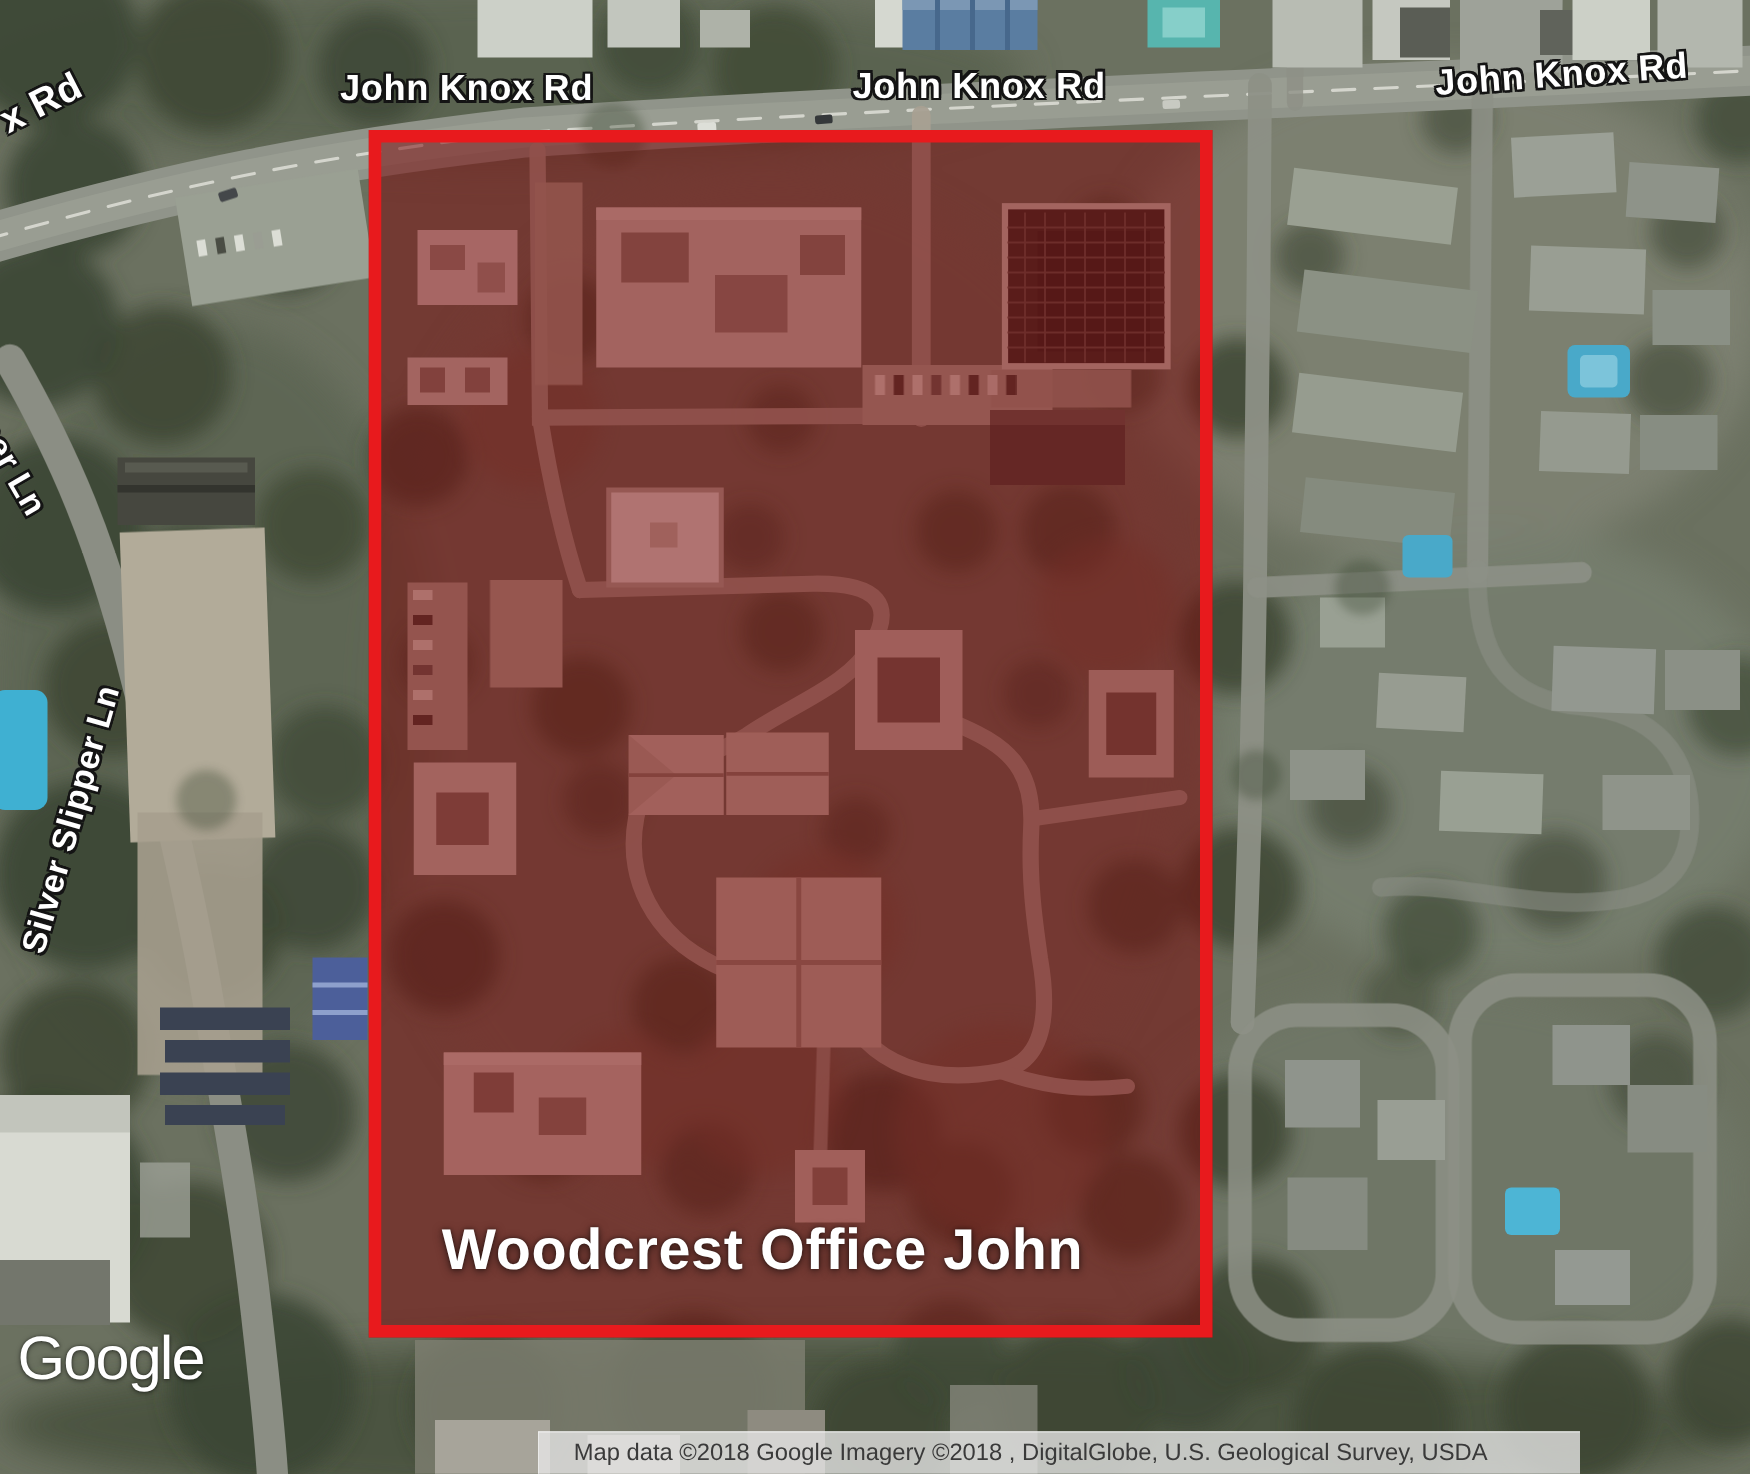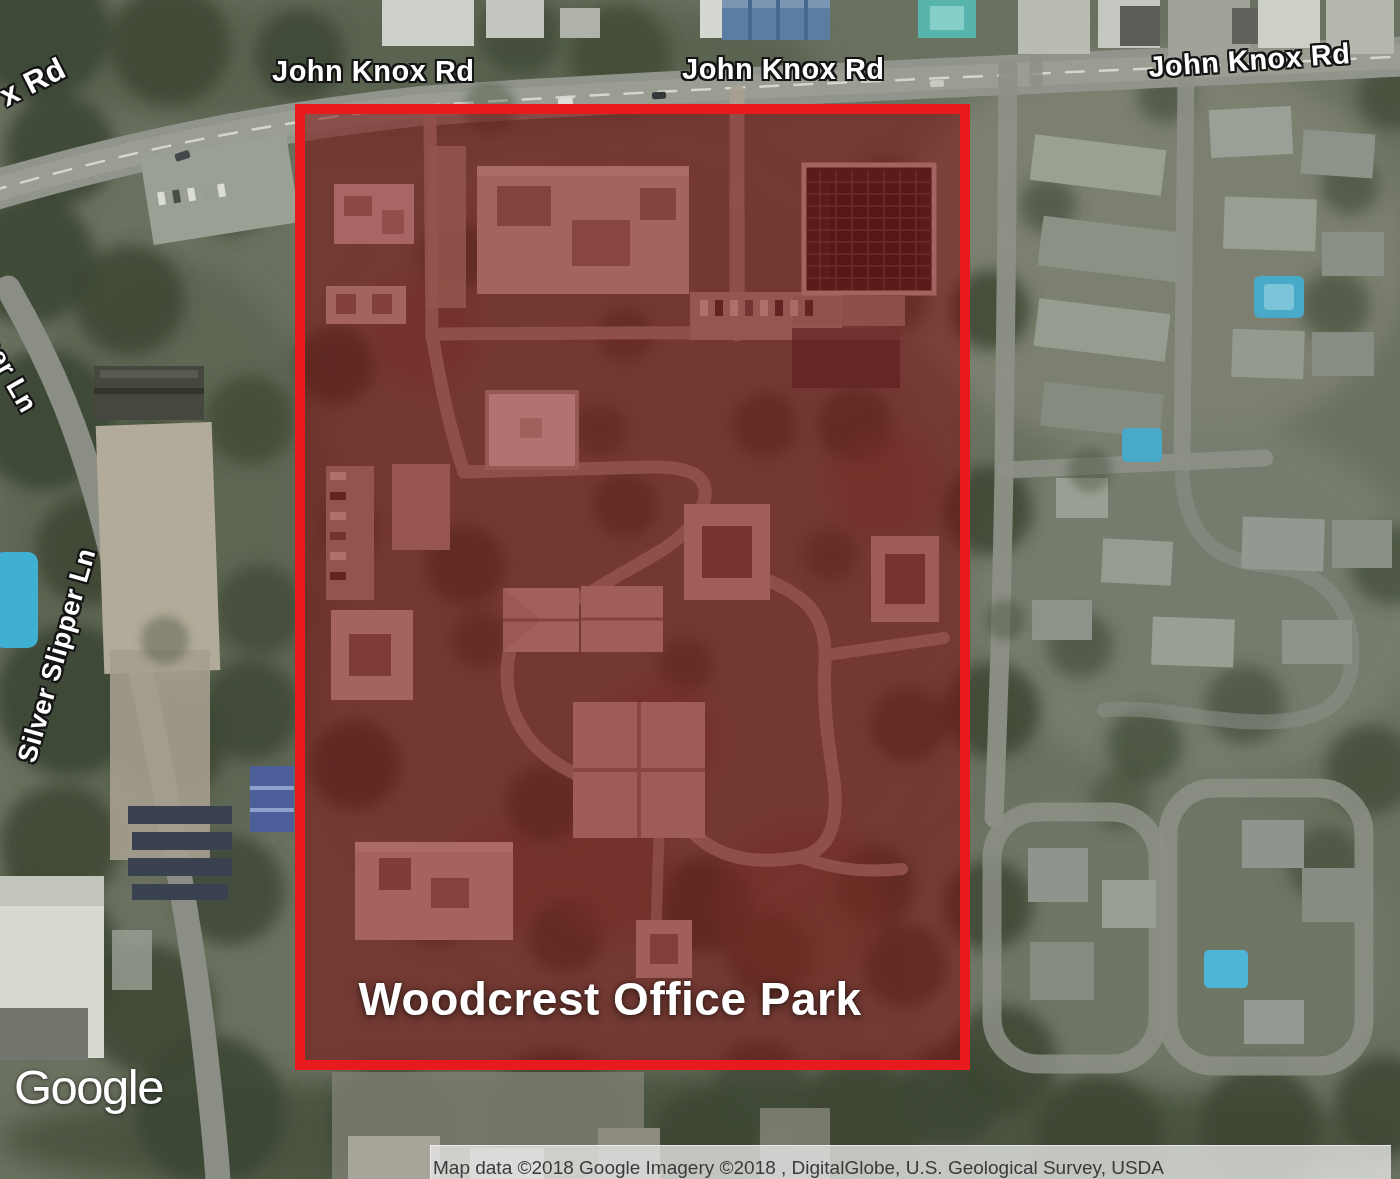--- a/index.html
+++ b/index.html
@@ -33,23 +33,23 @@
     position:absolute;left:280px;top:972px;width:660px;text-align:center;z-index:30;
     font-size:46px;font-weight:bold;color:#fff;letter-spacing:.5px;
     text-shadow:0 2px 8px rgba(0,0,0,.55),0 0 3px rgba(0,0,0,.45);
   }
   .google-logo{
     position:absolute;left:14px;top:1059px;z-index:40;color:#fff;
     font-size:49px;font-weight:500;letter-spacing:-1.5px;
     text-shadow:0 1px 4px rgba(0,0,0,.55),0 0 2px rgba(0,0,0,.35);
   }
   .attribution{
-    position:absolute;left:430px;top:1145px;width:961px;height:34px;z-index:40;
-    background:rgba(232,232,232,.78);display:flex;align-items:flex-end;
-    padding-left:2px;box-sizing:border-box;font-size:19px;color:#3a3a3a;
+    position:absolute;left:430px;top:1145px;width:834px;height:34px;z-index:40;
+    background:rgba(232,232,232,.78);display:flex;align-items:center;
+    padding-left:28px;box-sizing:border-box;font-size:19px;color:#3a3a3a;
     white-space:nowrap;overflow:hidden;
     border-top:1px solid rgba(255,255,255,.6);border-left:1px solid rgba(255,255,255,.6);
   }
 </style>
 </head>
 <body>
 
 <div class="map-root">
 
   <svg width="1400" height="1179" viewBox="0 0 1400 1179" aria-hidden="true">
@@ -354,21 +354,21 @@
 
   <div class="region-overlay"></div>
 
   <span class="maplabel lbl-xrd">x Rd</span>
   <span class="maplabel lbl-jk lbl-jk1">John Knox Rd</span>
   <span class="maplabel lbl-jk lbl-jk2">John Knox Rd</span>
   <span class="maplabel lbl-jk lbl-jk3">John Knox Rd</span>
   <span class="maplabel lbl-pper">pper Ln</span>
   <span class="maplabel lbl-silver">Silver Slipper Ln</span>
 
-  <div class="overlay-title">Woodcrest Office Park</div>
+  <div class="overlay-title">Woodcrest Office John</div>
 
   <div class="google-logo">Google</div>
 
   <div class="attribution">
     <span>Map data ©2018 Google Imagery ©2018 , DigitalGlobe, U.S. Geological Survey, USDA</span>
   </div>
 
 </div>
 
 </body></html>

